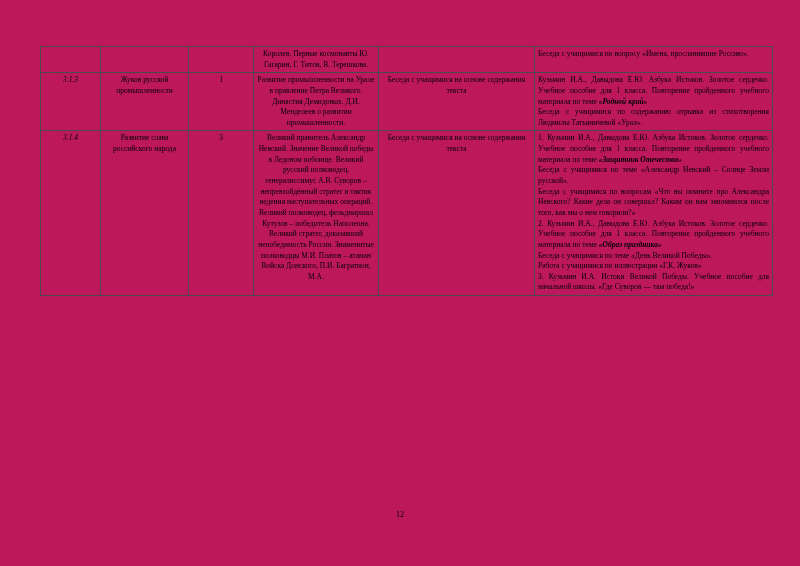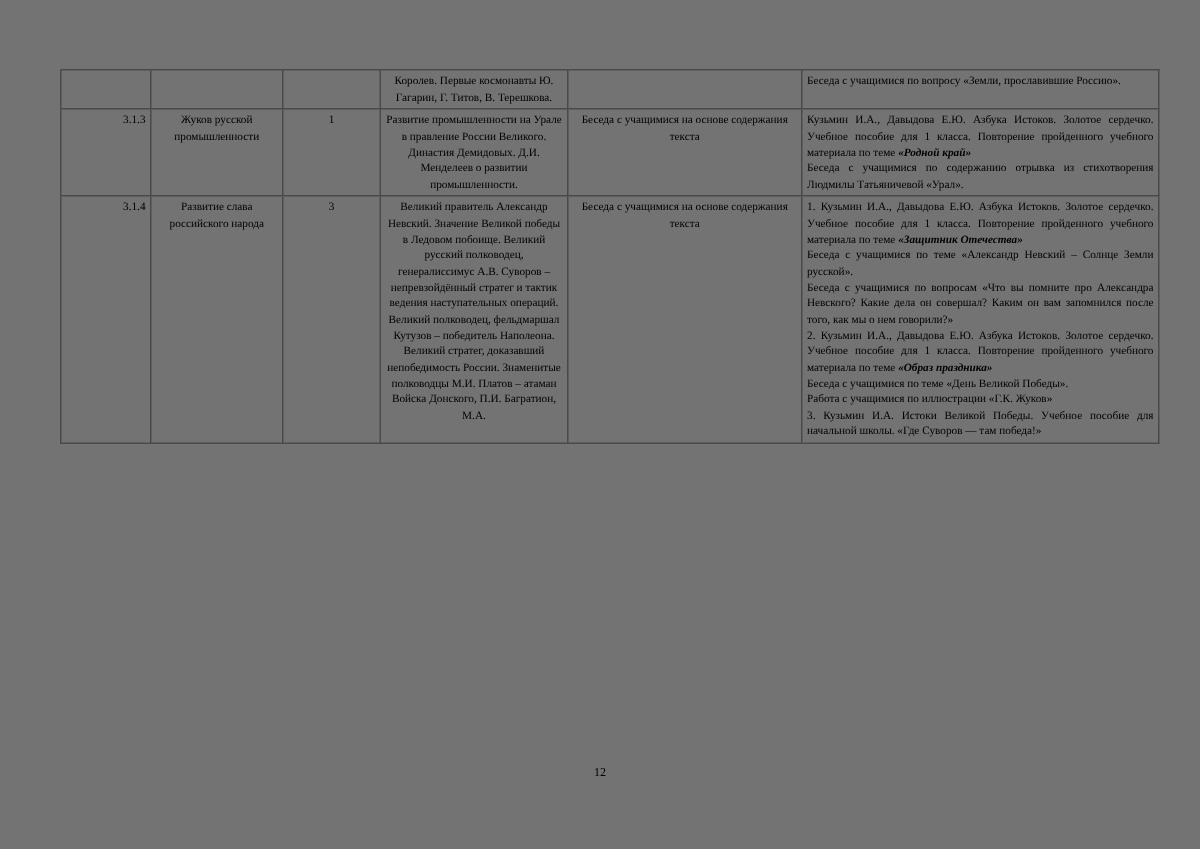--- a/index.html
+++ b/index.html
@@ -13,21 +13,21 @@
     position: relative;
     font-family: "Liberation Serif", "DejaVu Serif", serif;
     color: #000000;
     overflow: hidden;
   }
   .page {
     position: absolute;
     left: 0; top: 0;
     width: 800px;
     height: 566px;
-    background: #737373;
+    background: #be185d;
   }
   table.doc-table {
     position: absolute;
     left: 40px;
     top: 46px;
     width: 732px;
     border-collapse: collapse;
     table-layout: fixed;
   }
   table.doc-table td {
@@ -52,21 +52,21 @@
 
   .pagenum {
     position: absolute;
     left: 0;
     top: 510px;
     width: 800px;
     text-align: center;
     font-size: 8px;
     font-family: "Liberation Serif", "DejaVu Serif", serif;
   }
-  .cell-code { text-align: right; font-size: 7.5px; }
+  .cell-code { text-align: center; font-size: 7.5px; font-style: italic; }
   .cell-hours { text-align: center; font-size: 7.5px; }
 </style>
 </head>
 <body>
 
 <div class="page">
 
   <table class="doc-table">
     <colgroup>
       <col class="c-code">
@@ -77,28 +77,28 @@
       <col class="c-res">
     </colgroup>
     <tbody>
 
       <tr>
         <td class="cell-code"></td>
         <td class="ctr"></td>
         <td class="cell-hours"></td>
         <td class="ctr">Королев. Первые космонавты Ю. Гагарин, Г. Титов, В. Терешкова.</td>
         <td class="ctr"></td>
-        <td class="just"><span class="it">Беседа</span><span> с учащимися по вопросу «Земли, прославившие Россию».</span></td>
+        <td class="just"><span class="it">Беседа</span><span> с учащимися по вопросу «Имена, прославившие Россию».</span></td>
       </tr>
 
       <tr>
         <td class="cell-code">3.1.3</td>
         <td class="ctr">Жуков русской промышленности</td>
         <td class="cell-hours">1</td>
-        <td class="ctr">Развитие промышленности на Урале в правление России Великого. Династия Демидовых. Д.И. Менделеев о развитии промышленности.</td>
+        <td class="ctr">Развитие промышленности на Урале в правление Петра Великого. Династия Демидовых. Д.И. Менделеев о развитии промышленности.</td>
         <td class="ctr">Беседа с учащимися на основе содержания текста</td>
         <td class="just"><span>Кузьмин И.А., Давыдова Е.Ю. Азбука Истоков. Золотое сердечко. Учебное пособие для 1 класса. </span><span class="it">Повторение пройденного учебного материала по теме </span><span class="itb">«Родной край»</span><br><span class="it">Беседа</span><span> с учащимися по содержанию отрывка из стихотворения Людмилы Татьяничевой «Урал».</span></td>
       </tr>
 
       <tr>
         <td class="cell-code">3.1.4</td>
         <td class="ctr">Развитие слава российского народа</td>
         <td class="cell-hours">3</td>
         <td class="ctr">Великий правитель Александр Невский. Значение Великой победы в Ледовом побоище. Великий русский полководец, генералиссимус А.В. Суворов – непревзойдённый стратег и тактик ведения наступательных операций. Великий полководец, фельдмаршал Кутузов – победитель Наполеона. Великий стратег, доказавший непобедимость России. Знаменитые полководцы М.И. Платов – атаман Войска Донского, П.И. Багратион, М.А.</td>
         <td class="ctr">Беседа с учащимися на основе содержания текста</td>

